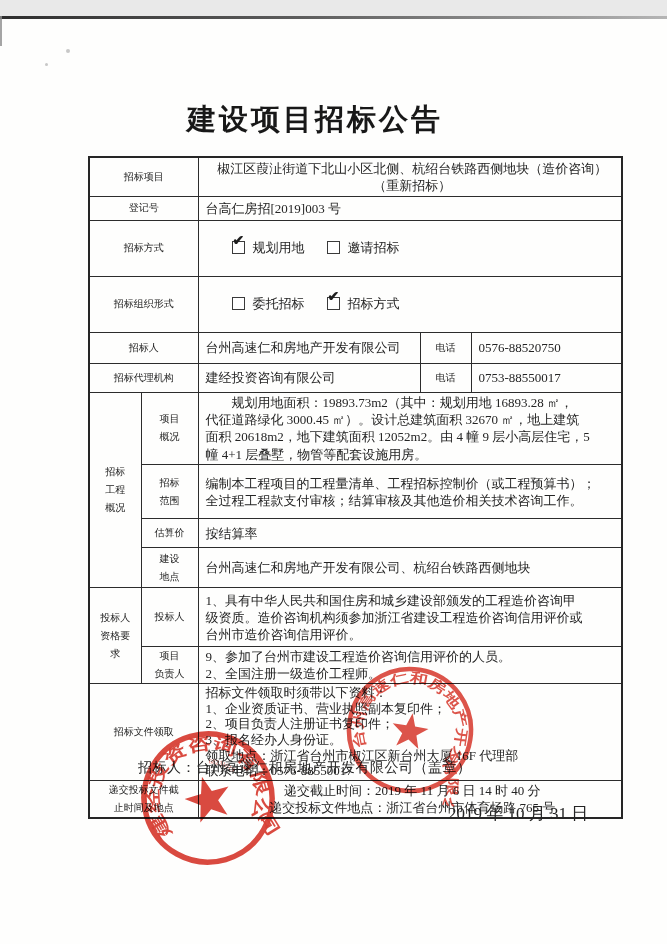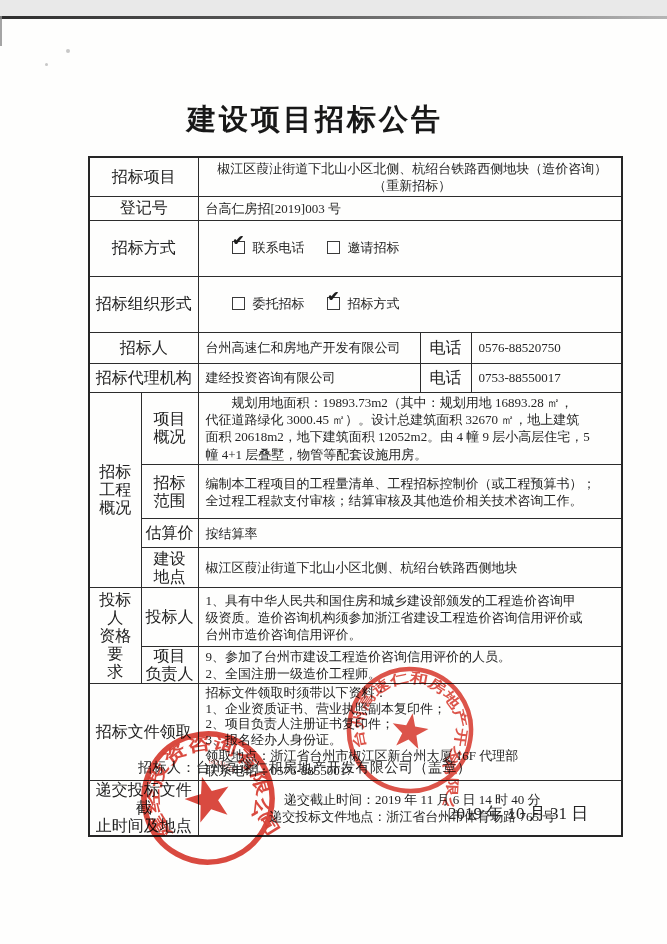--- a/index.html
+++ b/index.html
@@ -23,21 +23,21 @@
   table.doc{
     position:absolute;left:88px;top:140px;width:533px;
     border-collapse:collapse;table-layout:fixed;
   }
   table.doc td{
     border:1.5px solid #2c2c2c;overflow:hidden;
     vertical-align:middle;
   }
   table.doc{border:2px solid #262626;}
   td.lab{
-    text-align:center;font-size:16px;line-height:18px;
+    text-align:center;font-size:10px;line-height:18px;
     white-space:pre-line;padding:0 2px;color:#222;
   }
   td.val{
     font-size:13px;line-height:17px;padding:1px 2px 1px 7px;
     white-space:pre;color:#242424;
   }
   tr.r13 td.val{line-height:15.6px;}
   tr.r7 td.val{line-height:17.4px;font-family:Liberation Serif, serif;}
   tr.r1 td.val,tr.r14 td.val{line-height:17px;text-align:center;}
   .opt{display:inline-flex;align-items:center;margin-right:22px;}
@@ -82,21 +82,21 @@
       <td class="val" colspan="3">椒江区葭沚街道下北山小区北侧、杭绍台铁路西侧地块（造价咨询）
 （重新招标）</td>
     </tr>
     <tr class="r2" style="height:24px">
       <td class="lab" colspan="2">登记号</td>
       <td class="val" colspan="3">台高仁房招[2019]003 号</td>
     </tr>
     <tr class="r3" style="height:25px">
       <td class="lab" colspan="2">招标方式</td>
       <td class="val" colspan="3">
-        <span class="opt"><span class="cb"><i>✔</i></span><span>联系电话</span></span><span class="opt"><span class="cb"><i></i></span><span>邀请招标</span></span>
+        <span class="opt"><span class="cb"><i>✔</i></span><span>规划用地</span></span><span class="opt"><span class="cb"><i></i></span><span>邀请招标</span></span>
       </td>
     </tr>
     <tr class="r4" style="height:25px">
       <td class="lab" colspan="2">招标组织形式</td>
       <td class="val" colspan="3">
         <span class="opt"><span class="cb"><i></i></span><span>委托招标</span></span><span class="opt"><span class="cb"><i>✔</i></span><span>招标方式</span></span>
       </td>
     </tr>
     <tr class="r5" style="height:31px">
       <td class="lab" colspan="2">招标人</td>
@@ -127,21 +127,21 @@
       <td class="val" colspan="3">编制本工程项目的工程量清单、工程招标控制价（或工程预算书）；
 全过程工程款支付审核；结算审核及其他造价相关技术咨询工作。</td>
     </tr>
     <tr class="r9" style="height:29px">
       <td class="lab">估算价</td>
       <td class="val" colspan="3">按结算率</td>
     </tr>
     <tr class="r10" style="height:40px">
       <td class="lab">建设
 地点</td>
-      <td class="val" colspan="3">椒江区葭沚街道下北山小区北侧、杭绍台铁路西侧地块</td>
+      <td class="val" colspan="3">台州高速仁和房地产开发有限公司、杭绍台铁路西侧地块</td>
     </tr>
     <tr class="r11" style="height:59px">
       <td class="lab" rowspan="2">投标人
 资格要
 求</td>
       <td class="lab">投标人</td>
       <td class="val" colspan="3">1、具有中华人民共和国住房和城乡建设部颁发的工程造价咨询甲
 级资质。造价咨询机构须参加浙江省建设工程造价咨询信用评价或
 台州市造价咨询信用评价。</td>
     </tr>

